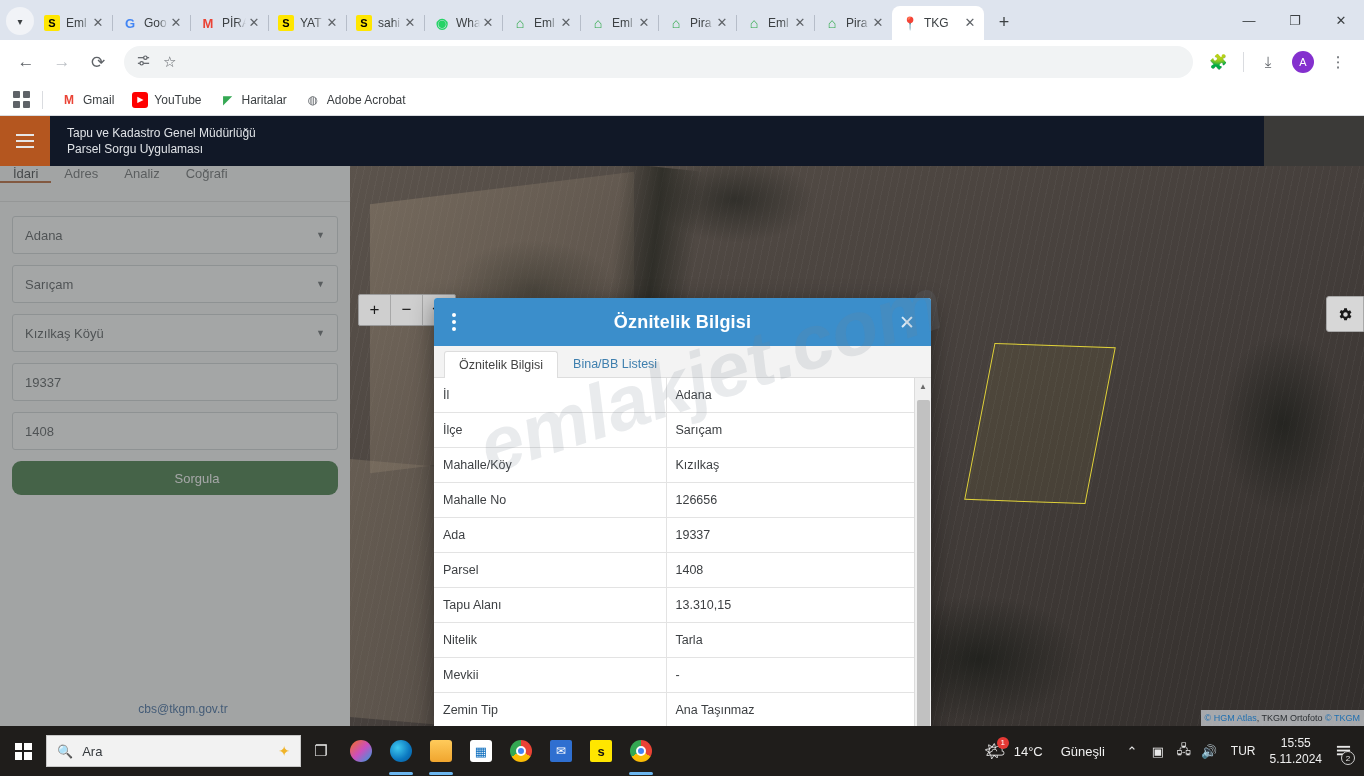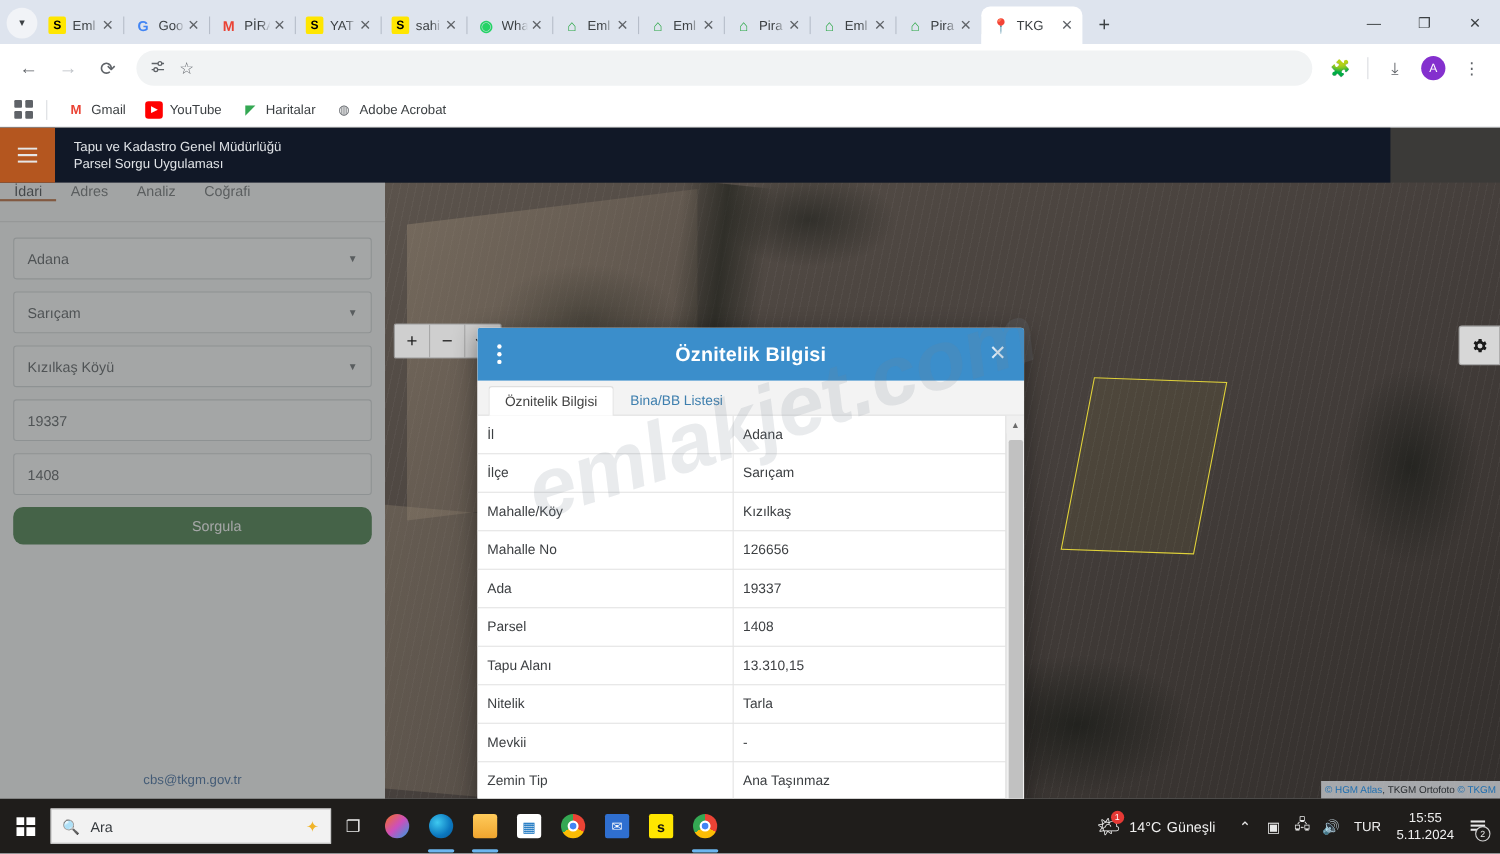--- a/index.html
+++ b/index.html
@@ -168,21 +168,21 @@
   .field .caret {
     position: absolute; right: 12px; top: 50%; transform: translateY(-50%);
     font-size: 9px; color: #5a5e62;
   }
   .sorgula {
     height: 34px; background: #2d6a2f; border-radius: 9px;
     display: flex; align-items: center; justify-content: center;
     color: #fff; font-size: 13px; margin-top: 6px; padding-left: 44px;
   }
   .panel-footer {
-    position: absolute; bottom: 10px; left: 0; width: 350px;
+    position: absolute; bottom: 10px; left: 8px; width: 350px;
     text-align: center; font-size: 12px; color: #2a5a96;
   }
 
   
   .map {
     position: absolute; left: 350px; top: 50px; width: 1014px; height: 560px;
     overflow: hidden;
     background:
       radial-gradient(ellipse 120px 70px at 18% 22%, rgba(18,22,18,.55), transparent 70%),
       radial-gradient(ellipse 150px 90px at 62% 88%, rgba(16,20,16,.6), transparent 70%),
@@ -698,21 +698,21 @@
       <div class="tbicon act">
         <span class="ic-box ic-chrome"></span>
       </div>
     </div>
 
   <div class="tray">
     <div class="weather">
       <span class="wicon">🌤
         <span class="wbadge">1</span>
       </span>
-      <span style="margin-right:5px;">14°C</span>
+      <span style="margin-right:18px;">14°C</span>
       <span>Güneşli</span>
     </div>
     <div class="tray-ic">⌃</div>
     <div class="tray-ic">▣</div>
     <div class="tray-ic">🖧</div>
     <div class="tray-ic">🔊</div>
     <div class="tray-lang">TUR</div>
     <div class="tray-clock">
       <div>15:55</div>
       <div>5.11.2024</div>

